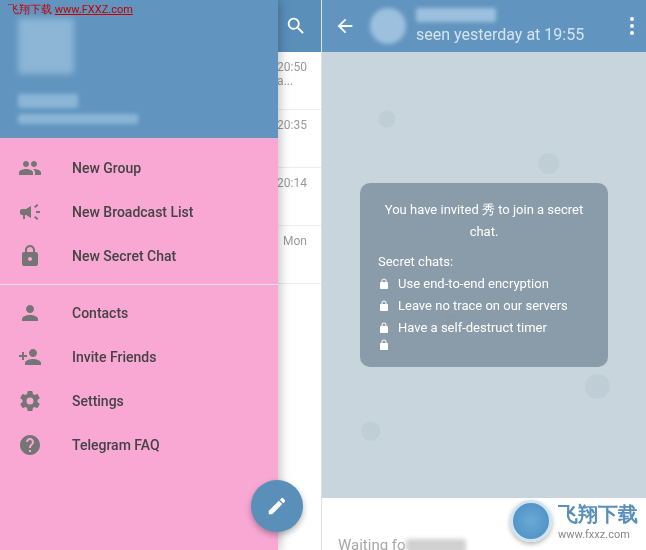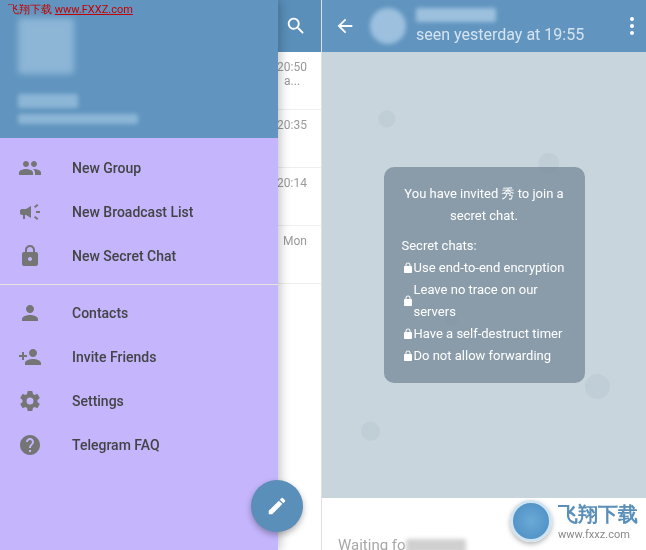--- a/index.html
+++ b/index.html
@@ -6,24 +6,24 @@
 body { width: 646px; height: 550px; display: flex; background: #fff; position: relative; }
 
 .left-panel { width: 322px; height: 550px; position: relative; border-right: 1px solid #e0e0e0; overflow: hidden; }
 .right-panel { width: 324px; height: 550px; position: relative; }
 
 
 .chat-list-bg { position: absolute; top: 0; left: 0; width: 100%; height: 100%; background: #fff; }
 .chat-list-header { height: 52px; background: #5a8fba; display: flex; align-items: center; justify-content: flex-end; padding: 0 14px; }
 .chat-list-header .search-icon { width: 22px; height: 22px; color: #fff; }
 .chat-row { height: 58px; border-bottom: 1px solid #eee; display: flex; align-items: flex-start; justify-content: flex-end; padding: 8px 14px 0 0; font-size: 12px; color: #999; }
-.chat-row .meta { text-align: center; }
-
-
-.drawer { position: absolute; top: 0; left: 0; width: 278px; height: 100%; background: #c4b5fd; box-shadow: 2px 0 10px rgba(0,0,0,.25); display: flex; flex-direction: column; }
+.chat-row .meta { text-align: left; }
+
+
+.drawer { position: absolute; top: 0; left: 0; width: 278px; height: 100%; background: #f9a8d4; box-shadow: 2px 0 10px rgba(0,0,0,.25); display: flex; flex-direction: column; }
 .drawer-header { height: 138px; background: #6195bf; padding: 18px 18px 12px 18px; position: relative; }
 .avatar-placeholder { width: 56px; height: 56px; border-radius: 4px; background: #8cb5d6; filter: blur(3px); }
 .drawer-header .name-blur { margin-top: 20px; width: 60px; height: 14px; background: #8cb5d6; filter: blur(2px); border-radius: 2px; }
 .drawer-header .line-blur { margin-top: 6px; width: 120px; height: 10px; background: #8cb5d6; filter: blur(2px); border-radius: 2px; }
 .drawer-items { padding-top: 8px; }
 .drawer-item { height: 44px; display: flex; align-items: center; padding: 0 18px; cursor: pointer; }
 .drawer-item .icon { width: 24px; height: 24px; margin-right: 30px; color: #757575; display: flex; align-items: center; justify-content: center; }
 .drawer-item .label { font-size: 14px; color: #444; font-weight: 500; }
 .drawer-divider { height: 1px; background: #e5e5e5; margin: 6px 0; }
 
@@ -43,25 +43,25 @@
 .chat-body { height: 446px; background: linear-gradient(0deg, rgba(200,213,224,.4), rgba(200,213,224,.4)),
                          repeating-radial-gradient(circle at 30% 20%, transparent 0, transparent 40px),
                          #c8d5db; position: relative; display: flex; flex-direction: column; align-items: center; justify-content: center; }
 .chat-body::before { content: ''; position: absolute; inset: 0; background-image: 
   radial-gradient(circle at 20% 15%, rgba(180,195,205,.4) 8px, transparent 9px),
   radial-gradient(circle at 70% 25%, rgba(180,195,205,.4) 10px, transparent 11px),
   radial-gradient(circle at 40% 60%, rgba(180,195,205,.4) 6px, transparent 7px),
   radial-gradient(circle at 85% 75%, rgba(180,195,205,.4) 12px, transparent 13px),
   radial-gradient(circle at 15% 85%, rgba(180,195,205,.4) 9px, transparent 10px);
   pointer-events: none; }
-.info-box { background: rgba(120,140,155,.78); color: #fff; border-radius: 10px; padding: 16px 18px; width: 201px; font-size: 13px; line-height: 1.7; z-index: 1; }
+.info-box { background: rgba(120,140,155,.78); color: #fff; border-radius: 10px; padding: 16px 18px; width: 248px; font-size: 13px; line-height: 1.7; z-index: 1; }
 .info-box .invite-line { text-align: center; margin-bottom: 8px; }
 .info-box .heading { }
 .info-box ul { list-style: none; }
-.info-box li { display: flex; align-items: center; gap: 0; }
+.info-box li { display: flex; align-items: center; gap: 8px; }
 .info-box li svg { width: 12px; height: 12px; flex-shrink: 0; }
 
 .chat-input-bar { height: 56px; background: #fff; display: flex; align-items: flex-end; padding: 0 16px; }
 .chat-input-bar .waiting { font-size: 15px; color: #a8a8a8; }
 .chat-input-bar .blur-span { display: inline-block; width: 60px; height: 14px; background: #d0d0d0; filter: blur(2px); vertical-align: middle; border-radius: 2px; }
 
 
 .watermark-tl { position: absolute; top: 2px; left: 8px; font-size: 11px; color: #c40000; z-index: 100; }
 .watermark-tl a { color: #c40000; text-decoration: underline; }
 .watermark-br { position: absolute; bottom: 8px; right: 8px; display: flex; align-items: center; gap: 6px; z-index: 100; }
@@ -205,21 +205,20 @@
         <li>
             <svg viewBox="0 0 24 24" fill="currentColor">
               <path d="M18 8h-1V6c0-2.76-2.24-5-5-5S7 3.24 7 6v2H6c-1.1 0-2 .9-2 2v10c0 1.1.9 2 2 2h12c1.1 0 2-.9 2-2V10c0-1.1-.9-2-2-2zM9 6c0-1.66 1.34-3 3-3s3 1.34 3 3v2H9V6z"></path>
             </svg>
             <span>Have a self-destruct timer</span>
           </li>
         <li>
             <svg viewBox="0 0 24 24" fill="currentColor">
               <path d="M18 8h-1V6c0-2.76-2.24-5-5-5S7 3.24 7 6v2H6c-1.1 0-2 .9-2 2v10c0 1.1.9 2 2 2h12c1.1 0 2-.9 2-2V10c0-1.1-.9-2-2-2zM9 6c0-1.66 1.34-3 3-3s3 1.34 3 3v2H9V6z"></path>
             </svg>
-            <span>Do not allow forwarding</span>
           </li>
       </ul>
     </div>
   </div>
 
   <div class="chat-input-bar">
     <span class="waiting"><span>Waiting fo</span><span class="blur-span"></span></span>
   </div>
 </div>
 

